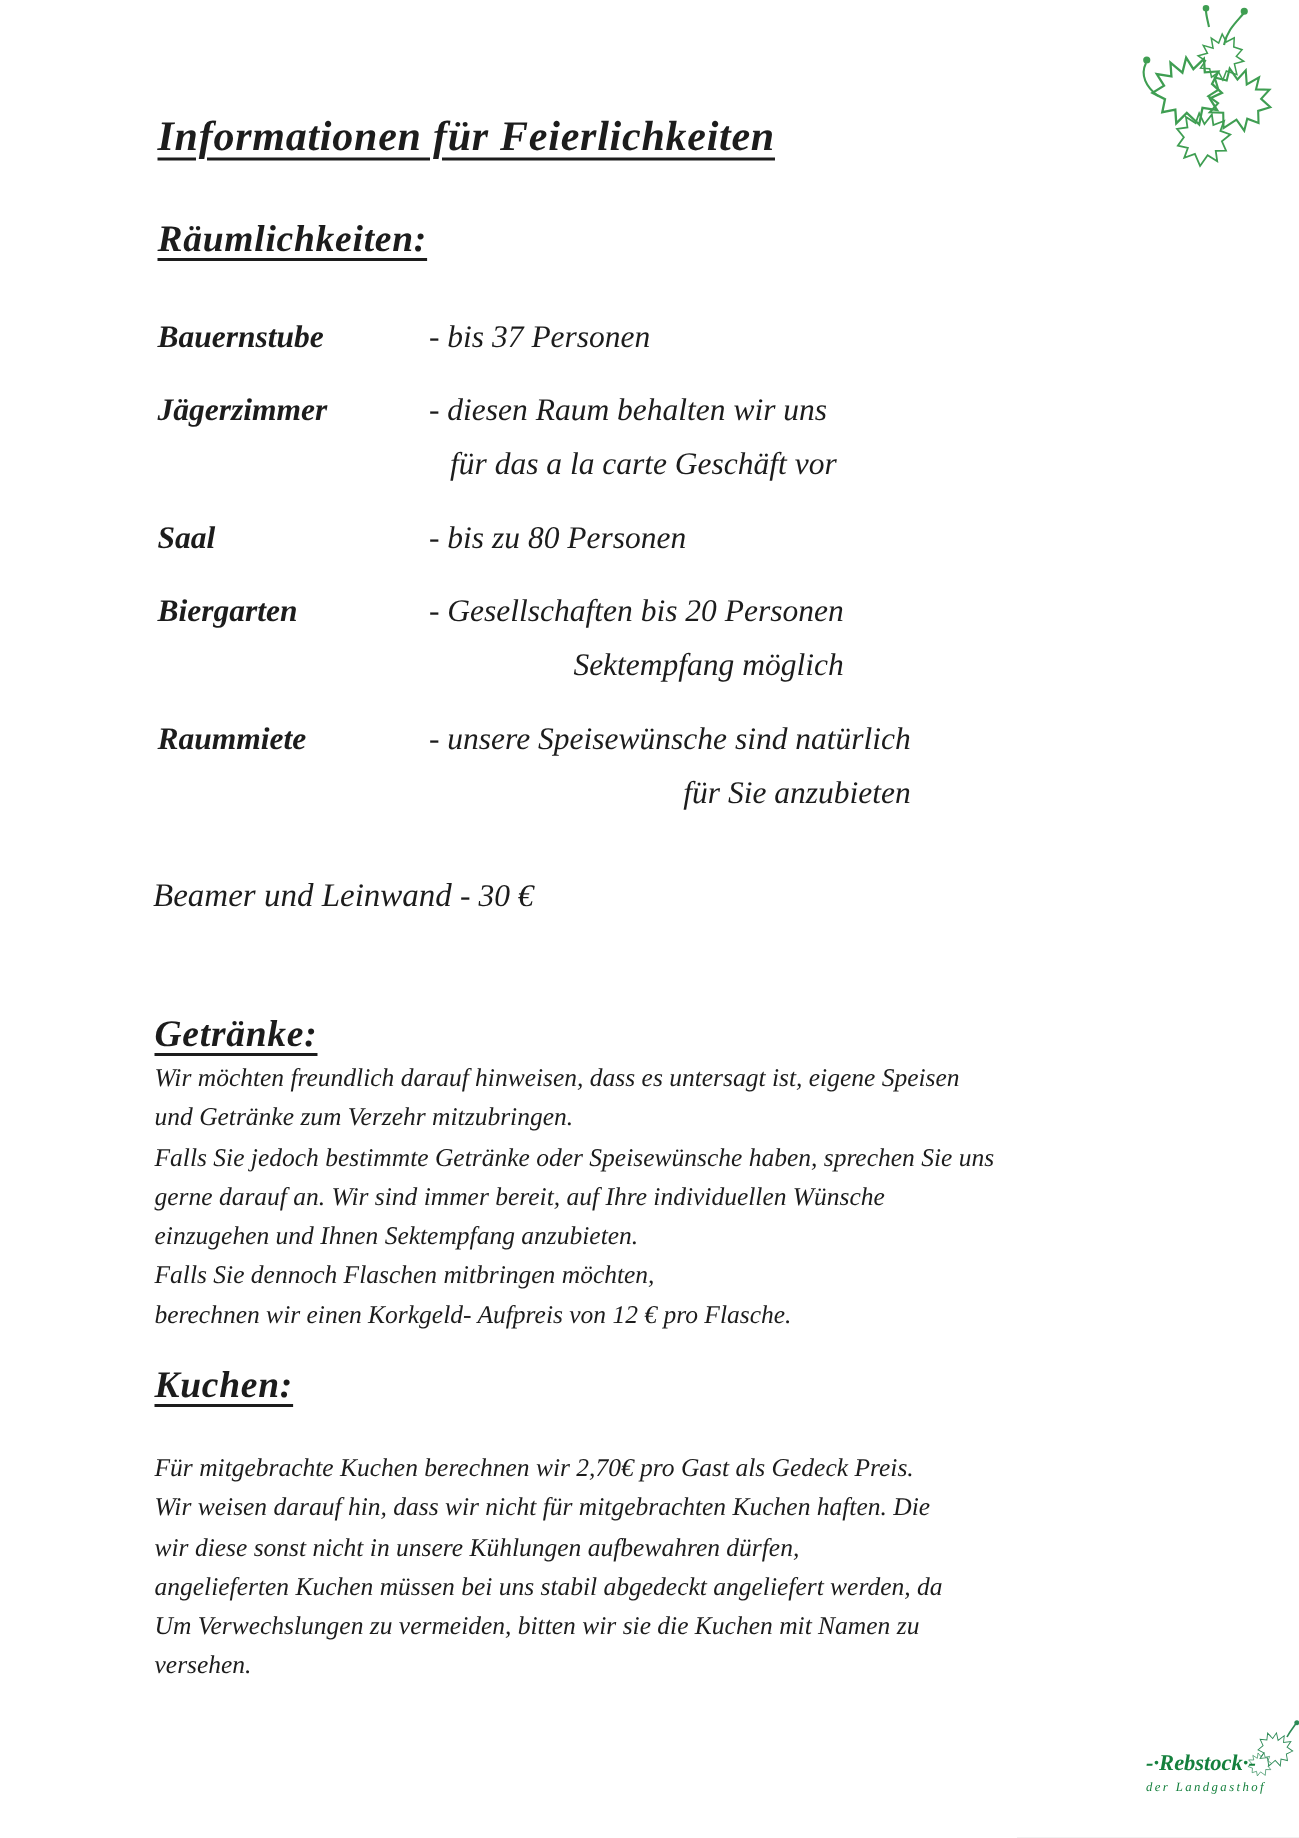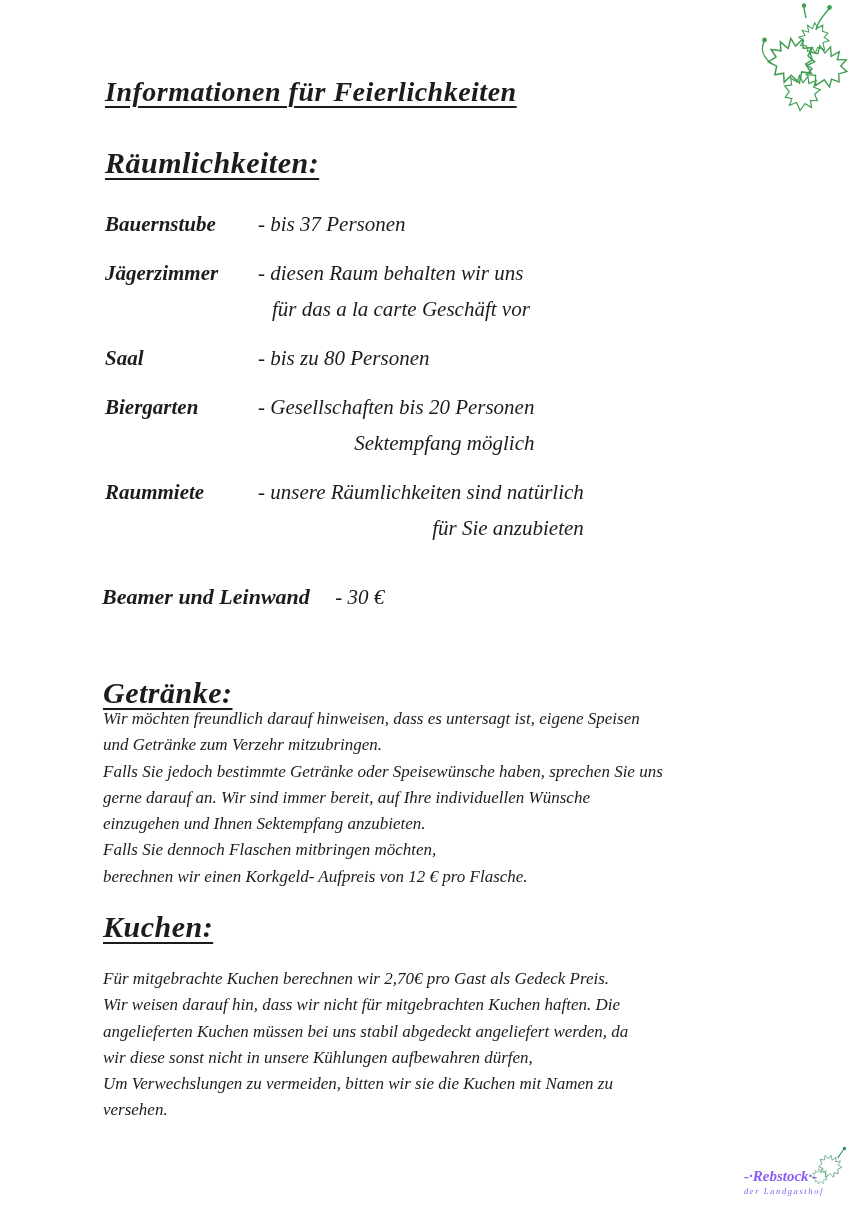--- a/index.html
+++ b/index.html
@@ -21,81 +21,81 @@
     left: 105px; top: 76px;
     font-size: 28px;
     font-weight: bold;
     text-decoration: underline;
     text-underline-offset: 5px;
     text-decoration-thickness: 1.5px;
     letter-spacing: 0.5px;
   }
   .section-heading {
     position: absolute;
-    font-size: 30px;
+    font-size: 25px;
     font-weight: bold;
     text-decoration: underline;
     text-underline-offset: 5px;
     text-decoration-thickness: 1.5px;
     letter-spacing: 0.5px;
   }
   .h-rooms     { left: 105px; top: 146px; }
   .h-getraenke { left: 103px; top: 676px; }
   .h-kuchen    { left: 103px; top: 910px; }
 
   
   .rooms {
     position: absolute;
     left: 105px; top: 206px;
     display: flex;
     flex-direction: column;
     gap: 13px;
     font-size: 21px;
   }
-  .room-row { display: flex; line-height: 36px; }
+  .room-row { display: flex; line-height: 36px; gap: 28px; }
   .room-label {
     width: 153px;
     flex: 0 0 153px;
     font-weight: bold;
   }
   .room-desc { font-weight: normal; }
   .desc-line.cont { padding-left: 14px; text-align: right; }
 
   
   .beamer-line {
     position: absolute;
     left: 102px; top: 580px;
     font-size: 22px;
     line-height: 34px;
   }
-  .beamer-label { font-weight: bold; }
-  .beamer-value { font-weight: normal; font-size: 21px; margin-left: 20px; }
+  .beamer-label { font-weight: normal; }
+  .beamer-value { font-weight: normal; font-size: 21px; }
 
   
   .para {
     position: absolute;
     left: 103px;
     font-size: 17px;
     line-height: 26.3px;
     font-weight: normal;
     width: 680px;
   }
   .para-getraenke { top: 706px; }
   .para-kuchen    { top: 966px; }
 
   
   .vine-top {
     position: absolute;
     left: 748px; top: 2px;
   }
   .logo-bottom {
     position: absolute;
-    left: 744px; top: 1168px;
+    left: 764px; top: 1168px;
     width: 96px;
-    color: #8b5cf6;
+    color: #15803d;
   }
   .logo-leaf-svg {
     position: absolute;
     right: -8px; top: -22px;
   }
   .logo-name {
     font-size: 15px;
     font-weight: bold;
     white-space: nowrap;
     position: relative;
@@ -155,21 +155,21 @@
     <div class="room-row">
       <div class="room-label">Biergarten</div>
       <div class="room-desc">
         <div class="desc-line">- Gesellschaften bis 20 Personen</div>
         <div class="desc-line cont">Sektempfang möglich</div>
       </div>
     </div>
     <div class="room-row">
       <div class="room-label">Raummiete</div>
       <div class="room-desc">
-        <div class="desc-line">- unsere Räumlichkeiten sind natürlich</div>
+        <div class="desc-line">- unsere Speisewünsche sind natürlich</div>
         <div class="desc-line cont">für Sie anzubieten</div>
       </div>
     </div>
   </div>
 
   <div class="beamer-line">
     <span class="beamer-label">Beamer und Leinwand</span>
     <span class="beamer-value">- 30 €</span>
   </div>
 
@@ -181,22 +181,22 @@
     <div>gerne darauf an. Wir sind immer bereit, auf Ihre individuellen Wünsche</div>
     <div>einzugehen und Ihnen Sektempfang anzubieten.</div>
     <div>Falls Sie dennoch Flaschen mitbringen möchten,</div>
     <div>berechnen wir einen Korkgeld- Aufpreis von 12 € pro Flasche.</div>
   </div>
 
   <h2 class="section-heading h-kuchen">Kuchen:</h2>
   <div class="para para-kuchen">
     <div>Für mitgebrachte Kuchen berechnen wir 2,70€ pro Gast als Gedeck Preis.</div>
     <div>Wir weisen darauf hin, dass wir nicht für mitgebrachten Kuchen haften. Die</div>
+    <div>wir diese sonst nicht in unsere Kühlungen aufbewahren dürfen,</div>
     <div>angelieferten Kuchen müssen bei uns stabil abgedeckt angeliefert werden, da</div>
-    <div>wir diese sonst nicht in unsere Kühlungen aufbewahren dürfen,</div>
     <div>Um Verwechslungen zu vermeiden, bitten wir sie die Kuchen mit Namen zu</div>
     <div>versehen.</div>
   </div>
 
   <div class="logo-bottom">
     <svg class="logo-leaf-svg" width="40" height="42" viewBox="0 0 40 42" fill="none" stroke="#2e8b57" stroke-width="1.1" stroke-linejoin="miter">
       <use href="#leafShape" transform="translate(22,20) rotate(20) scale(0.55)"></use>
       <use href="#leafShape" transform="translate(12,30) rotate(-25) scale(0.38)"></use>
       <path d="M30,12 C32,8 34,6 36,3"></path>
       <circle cx="36.5" cy="2.5" r="1.1" fill="#2e8b57"></circle>

